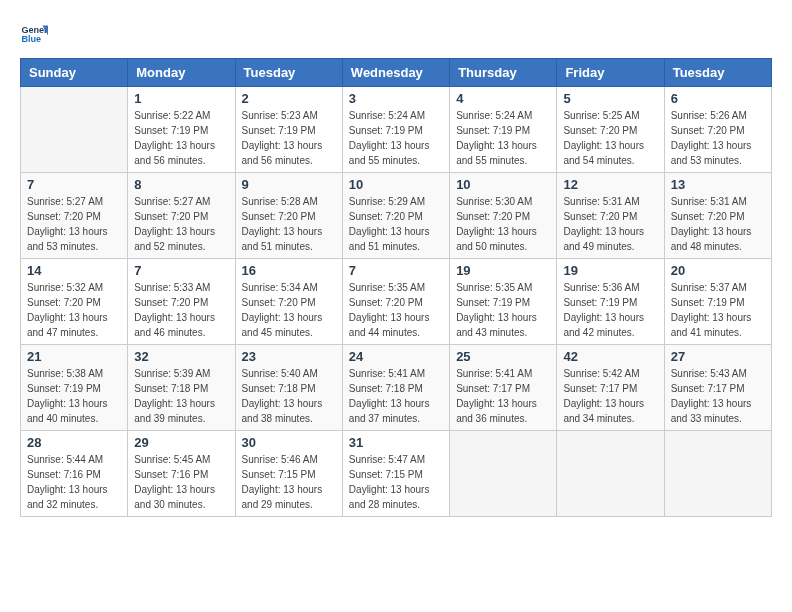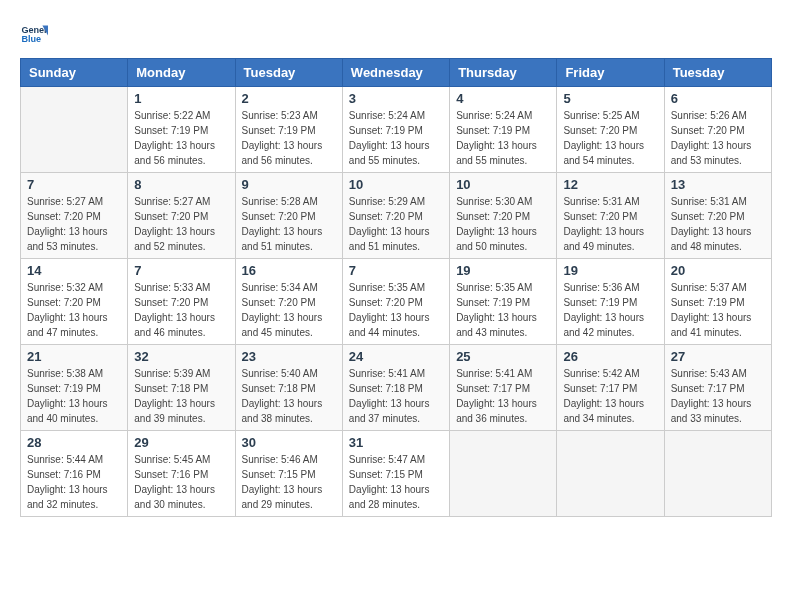--- a/index.html
+++ b/index.html
@@ -211,21 +211,21 @@
         </td>
         <td>
           <span class="day-number">24</span>
           <div class="day-info">Sunrise: 5:41 AM<br>Sunset: 7:18 PM<br>Daylight: 13 hours and 37 minutes.</div>
         </td>
         <td>
           <span class="day-number">25</span>
           <div class="day-info">Sunrise: 5:41 AM<br>Sunset: 7:17 PM<br>Daylight: 13 hours and 36 minutes.</div>
         </td>
         <td>
-          <span class="day-number">26</span>
+          <span class="day-number">42</span>
           <div class="day-info">Sunrise: 5:42 AM<br>Sunset: 7:17 PM<br>Daylight: 13 hours and 34 minutes.</div>
         </td>
         <td>
           <span class="day-number">27</span>
           <div class="day-info">Sunrise: 5:43 AM<br>Sunset: 7:17 PM<br>Daylight: 13 hours and 33 minutes.</div>
         </td>
       </tr>
       <tr>
         <td>
           <span class="day-number">28</span>

